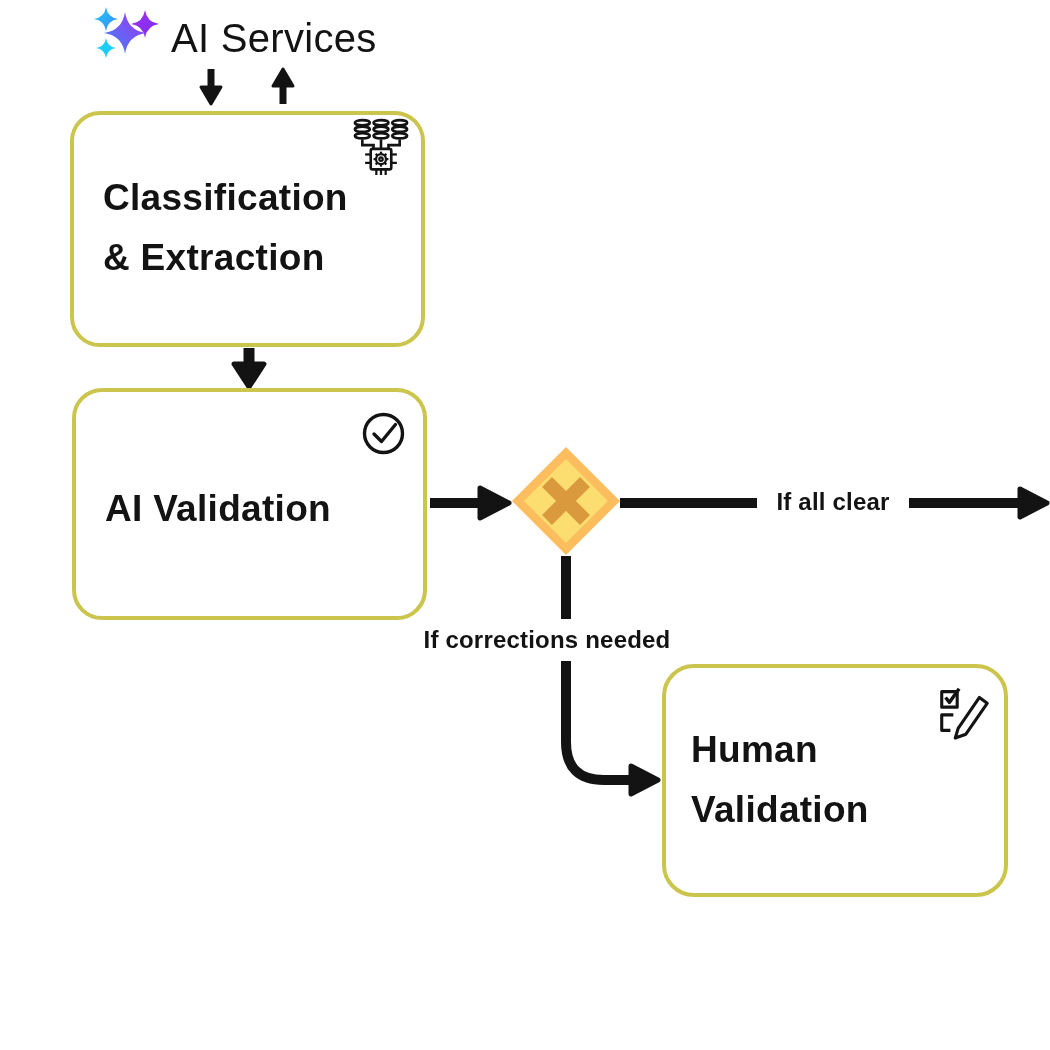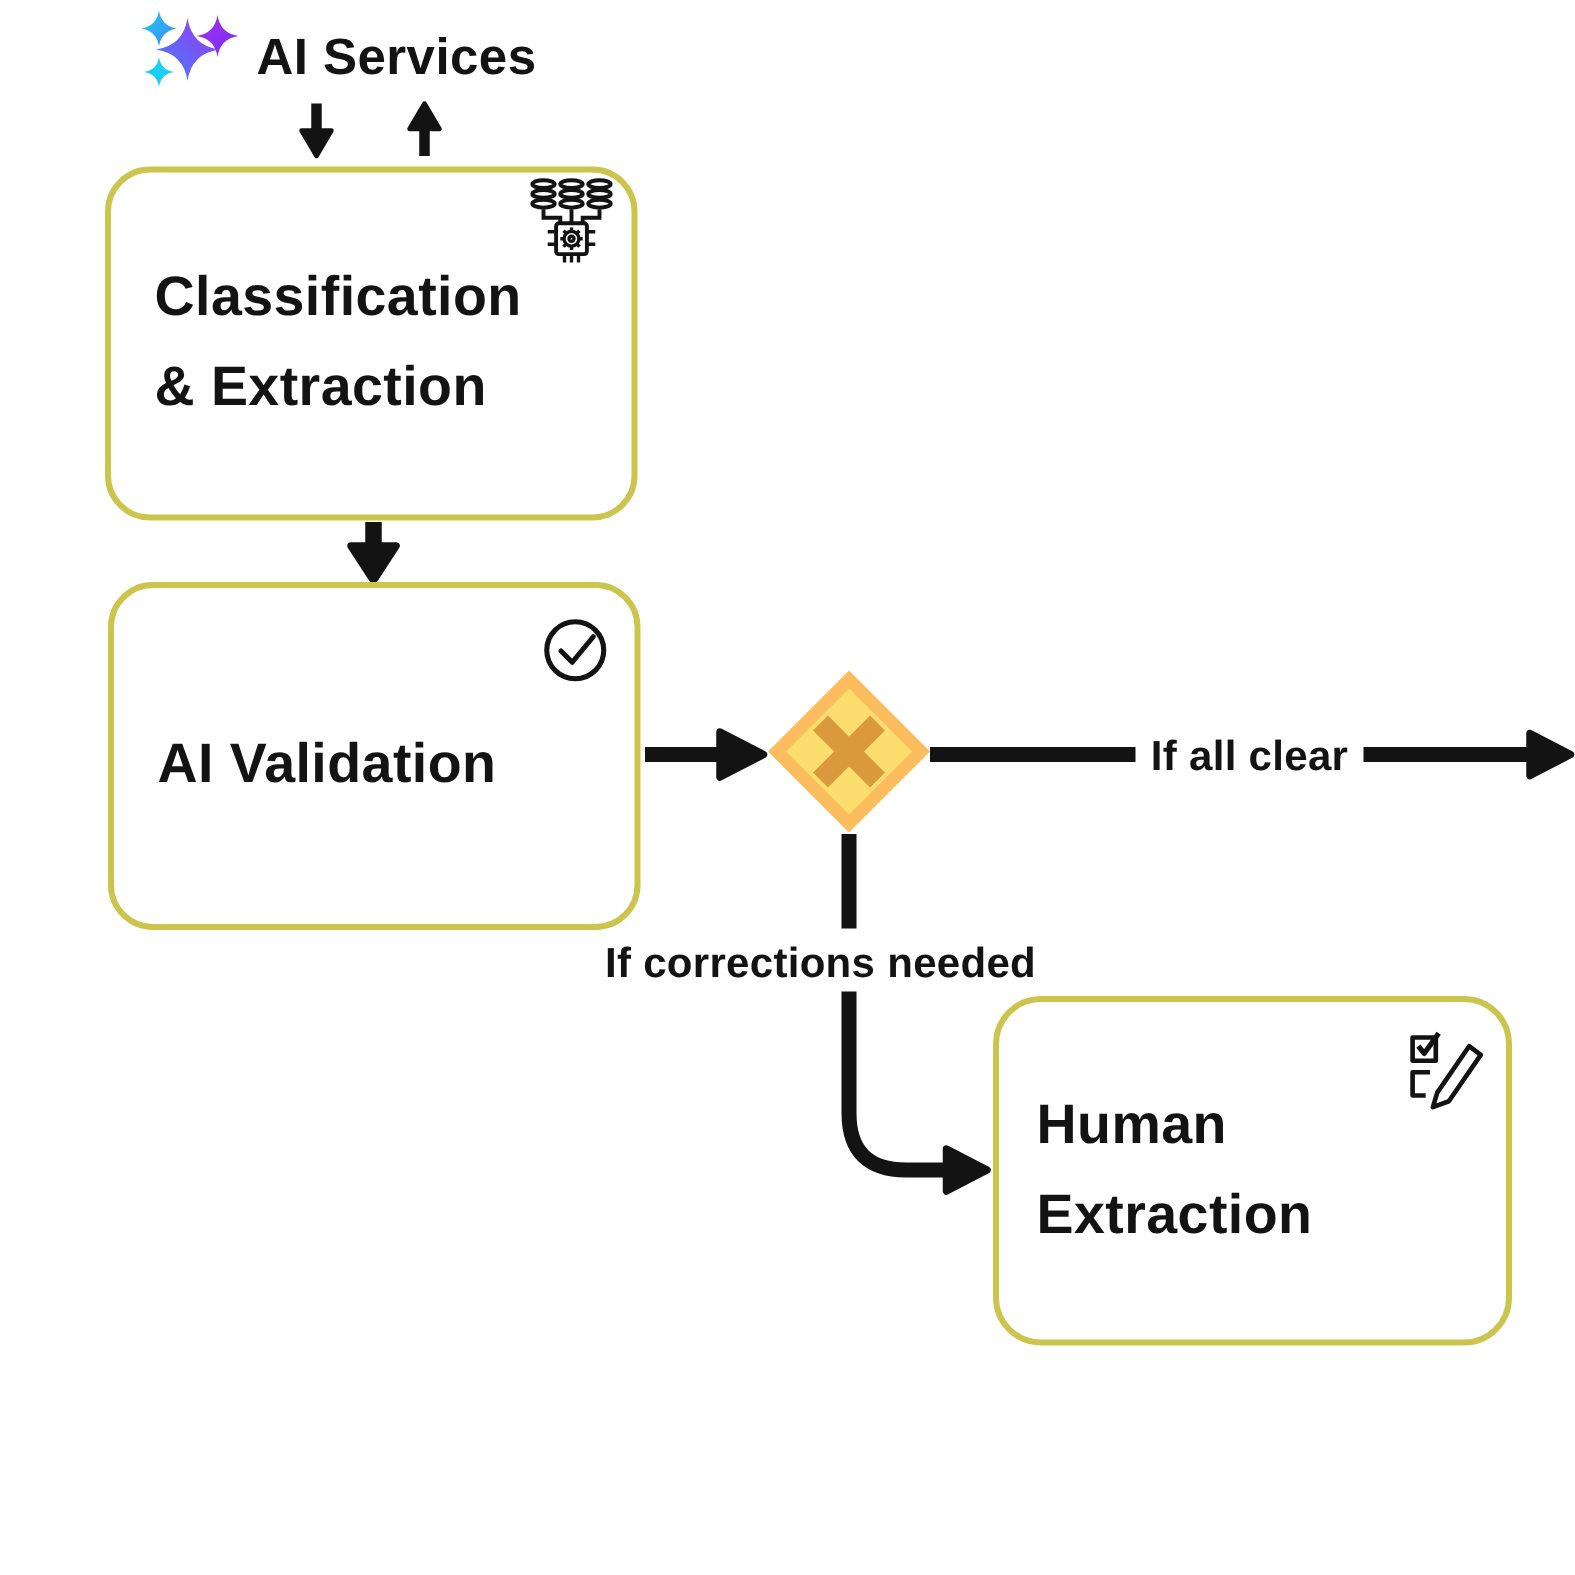--- a/index.html
+++ b/index.html
@@ -25,24 +25,24 @@
   .node-label {
     position:absolute; left:29px; font-size:37px; font-weight:bold;
     line-height:60px; color:var(--text); letter-spacing:.3px; white-space:nowrap;
   }
   .node-icon { position:absolute; }
 
   #diagram-title {
     position:absolute; left:93px; top:3px; display:flex; align-items:center;
   }
   #diagram-title .title-text {
-    font-size:34px; font-weight:bold; color:var(--text); margin-left:10px; letter-spacing:.3px;margin-top:13px;
+    font-size:40px; font-weight:normal; color:var(--text); margin-left:10px; letter-spacing:.3px;margin-top:13px;
   }
   .edge-label {
-    position:absolute; font-size:28px; font-weight:bold; color:var(--text);
+    position:absolute; font-size:24px; font-weight:bold; color:var(--text);
     text-align:center; white-space:nowrap; letter-spacing:.2px;
   }
   .icon-stroke { stroke:#131313; fill:none; }
 </style>
 </head>
 <body>
 
 <div id="canvas">
 
   <svg id="connector-layer" viewBox="0 0 1050 1050">
@@ -169,20 +169,20 @@
     <svg class="node-icon" style="right:12px; top:14px;" width="58" height="58" viewBox="0 0 60 60">
       <g class="icon-stroke" stroke-width="3.2" stroke-linejoin="round">
         <rect x="8" y="10" width="16" height="16"></rect>
         <path d="M12 16 L16 21 L26 7" stroke-width="3.6"></path>
         <path d="M20 34 H8 V50 H17"></path>
         <path d="M25 48 L47 16 L55 22 L33 54 L22 58 Z"></path>
       </g>
     </svg>
     <div class="node-label" style="top:52px; left:25px;">
       <div>Human</div>
-      <div>Extraction</div>
+      <div>Validation</div>
     </div>
   </div>
 
   <div class="edge-label" style="left:762px; top:488px; width:142px;">If all clear</div>
   <div class="edge-label" style="left:396px; top:626px; width:302px;">If corrections needed</div>
 
 </div>
 
 </body></html>

